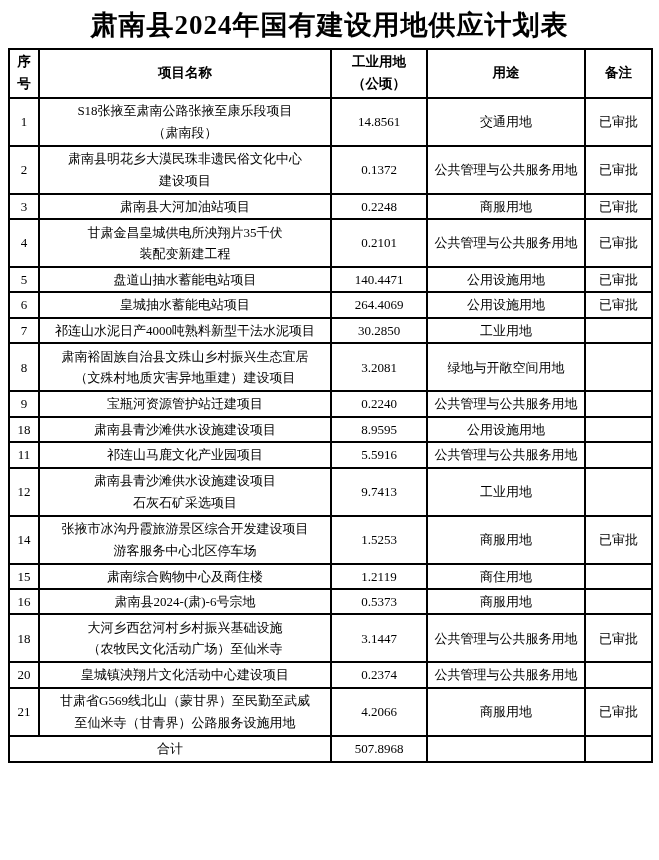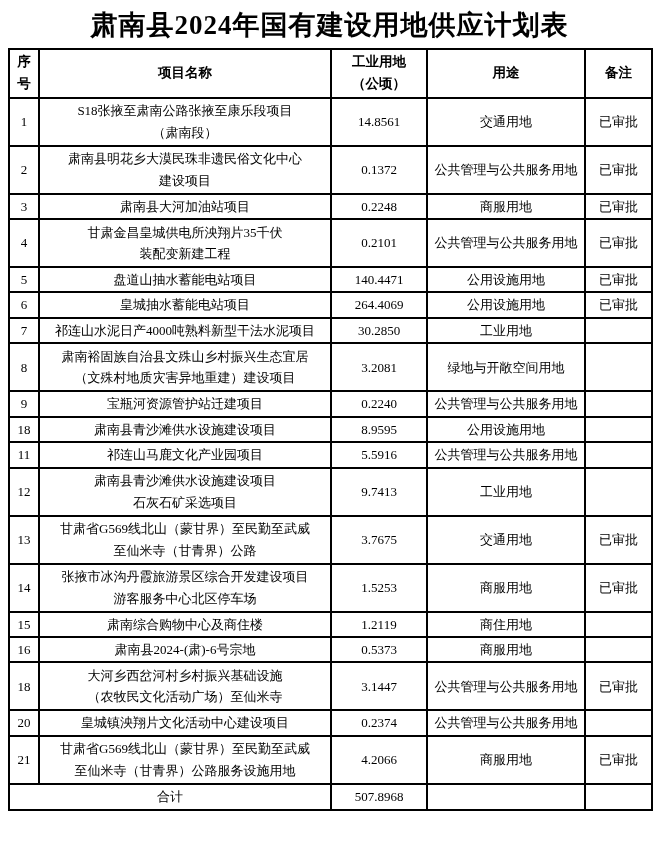--- a/index.html
+++ b/index.html
@@ -167,28 +167,20 @@
   </tr>
         <tr class="data-row tall">
     <td>12</td>
     <td>肃南县青沙滩供水设施建设项目
 石灰石矿采选项目</td>
     <td>9.7413</td>
     <td>工业用地</td>
     <td></td>
   </tr>
         <tr class="data-row tall">
-    <td>13</td>
-    <td>甘肃省G569线北山（蒙甘界）至民勤至武威
-至仙米寺（甘青界）公路</td>
-    <td>3.7675</td>
-    <td>交通用地</td>
-    <td>已审批</td>
-  </tr>
-        <tr class="data-row tall">
     <td>14</td>
     <td>张掖市冰沟丹霞旅游景区综合开发建设项目
 游客服务中心北区停车场</td>
     <td>1.5253</td>
     <td>商服用地</td>
     <td>已审批</td>
   </tr>
         <tr class="data-row">
     <td>15</td>
     <td>肃南综合购物中心及商住楼</td>

